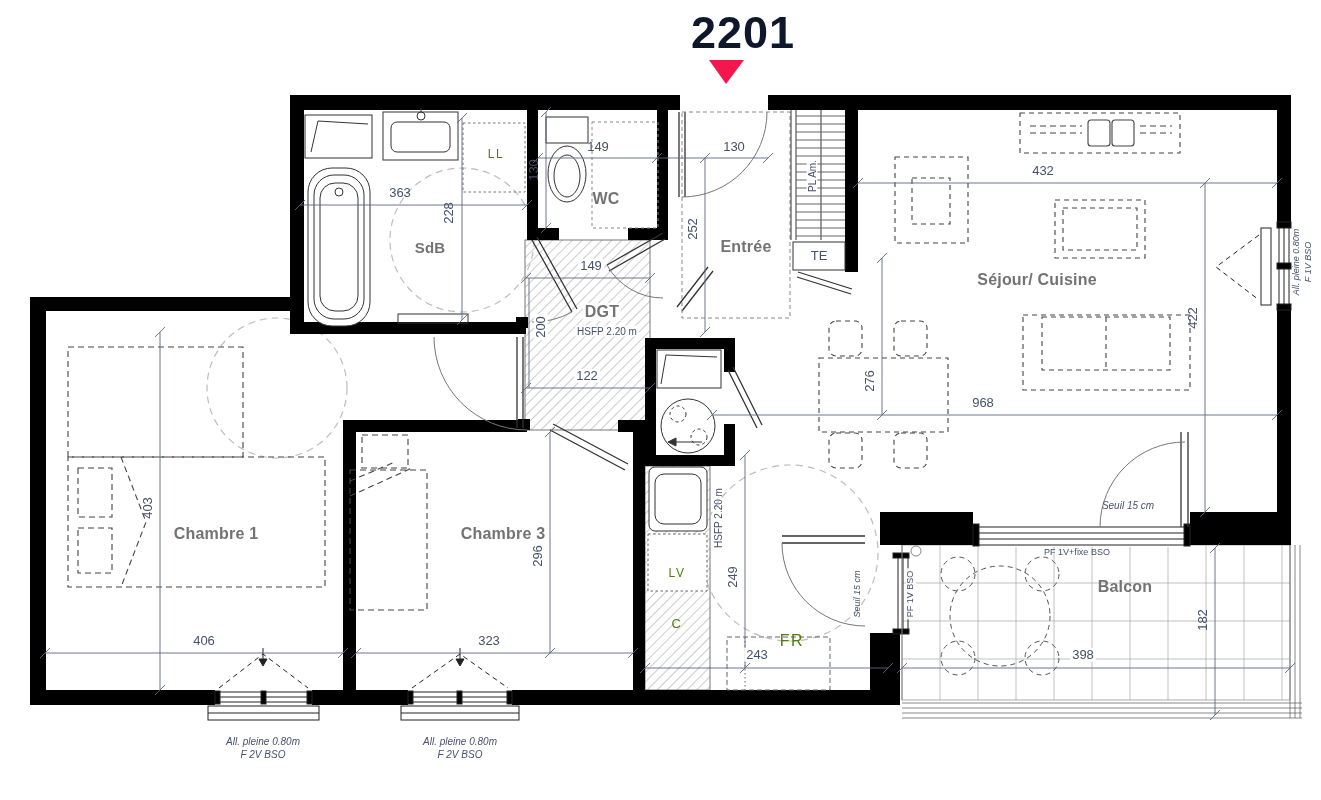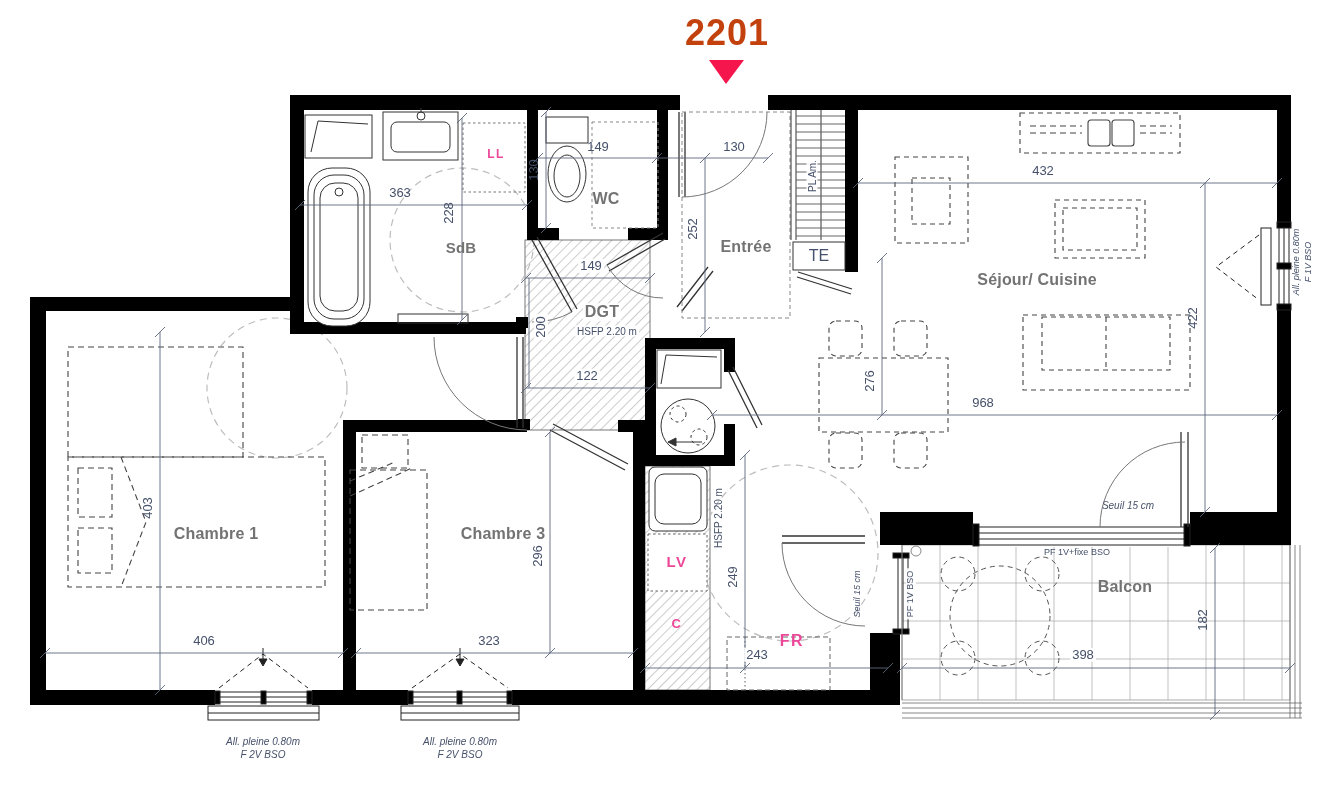--- a/index.html
+++ b/index.html
@@ -4,24 +4,24 @@
 <style>
   html,body{margin:0;padding:0;background:#fff;}
   .plan{position:relative;width:1321px;height:800px;background:#fff;
         font-family:"Liberation Sans",sans-serif;overflow:hidden;}
   svg.draw{position:absolute;left:0;top:0;}
   .lbl{position:absolute;transform:translate(-50%,-50%);white-space:nowrap;
        color:#45506A;font-size:13px;line-height:1.1;}
   .lbl.v{transform:translate(-50%,-50%) rotate(-90deg);}
   .room{color:#737373;font-weight:bold;font-size:16px;letter-spacing:.2px;}
   .sm{font-size:10px;} .xs{font-size:9px;} .it{font-style:italic;}
-  .gray{color:#ec4899;font-weight:bold;letter-spacing:1.5px;}
+  .gray{color:#4d7c0f;font-weight:normal;letter-spacing:1.5px;}
   .bgw{background:rgba(255,255,255,.92);padding:0 2px;}
   .two{text-align:center;line-height:1.3;}
-  .title{color:#c2410c;font-weight:bold;font-size:36px;letter-spacing:1px;}
+  .title{color:#0f172a;font-weight:bold;font-size:45px;letter-spacing:1px;margin-left:16px;}
 </style>
 </head>
 <body>
 
 <div class="plan">
 
 <svg class="draw" width="1321" height="800" viewBox="0 0 1321 800">
   <defs>
     <pattern id="hatch" width="7" height="7" patternUnits="userSpaceOnUse" patternTransform="rotate(45)">
       <line x1="0" y1="0" x2="0" y2="7" stroke="#9a9a9a" stroke-width="1"></line>
@@ -232,21 +232,21 @@
     <path d="M550,432V653 M545,437L555,427 M545,658L555,648"></path>
     <path d="M745,455V668 M740,460L750,450 M740,673L750,663"></path>
     <path d="M645,668H888 M640,673L650,663 M883,673L893,663"></path>
     <path d="M902,668H1290 M897,673L907,663 M1285,673L1295,663"></path>
     <path d="M1215,548V715 M1210,553L1220,543 M1210,720L1220,710"></path>
   </g>
 </svg>
 
 <div class="lbl title" style="left:727px;top:33px">2201</div>
 
-<div class="lbl room" style="left:461px;top:248px;font-size:15px">SdB</div>
+<div class="lbl room" style="left:430px;top:248px;font-size:15px">SdB</div>
 <div class="lbl room" style="left:606px;top:199px">WC</div>
 <div class="lbl room" style="left:746px;top:247px">Entrée</div>
 <div class="lbl room bgw" style="left:602px;top:312px">DGT</div>
 <div class="lbl sm bgw" style="left:607px;top:331px">HSFP 2.20 m</div>
 <div class="lbl room" style="left:1037px;top:280px">Séjour/ Cuisine</div>
 <div class="lbl room" style="left:216px;top:534px">Chambre 1</div>
 <div class="lbl room" style="left:503px;top:534px">Chambre 3</div>
 <div class="lbl room" style="left:1125px;top:587px">Balcon</div>
 
 <div class="lbl" style="left:400px;top:193px">363</div>
@@ -281,20 +281,20 @@
   <div>All. pleine 0.80m</div>
   <div>F 1V BSO</div>
 </div>
 
 <div class="lbl sm it" style="left:263px;top:741px">All. pleine 0.80m</div>
 <div class="lbl sm it" style="left:263px;top:754px">F 2V BSO</div>
 <div class="lbl sm it" style="left:460px;top:741px">All. pleine 0.80m</div>
 <div class="lbl sm it" style="left:460px;top:754px">F 2V BSO</div>
 
 <div class="lbl v sm bgw" style="left:812px;top:176px">PL Am.</div>
-<div class="lbl" style="left:819px;top:256px;font-size:16px">TE</div>
+<div class="lbl" style="left:819px;top:256px;font-size:13px">TE</div>
 
 <div class="lbl gray" style="left:496px;top:155px;font-size:12px">LL</div>
-<div class="lbl gray" style="left:677px;top:562px;font-size:15px">LV</div>
+<div class="lbl gray" style="left:677px;top:574px;font-size:12px">LV</div>
 <div class="lbl gray" style="left:792px;top:641px;font-size:16px">FR</div>
 <div class="lbl gray" style="left:677px;top:624px;font-size:13px">C</div>
 
 </div>
 
 </body></html>

